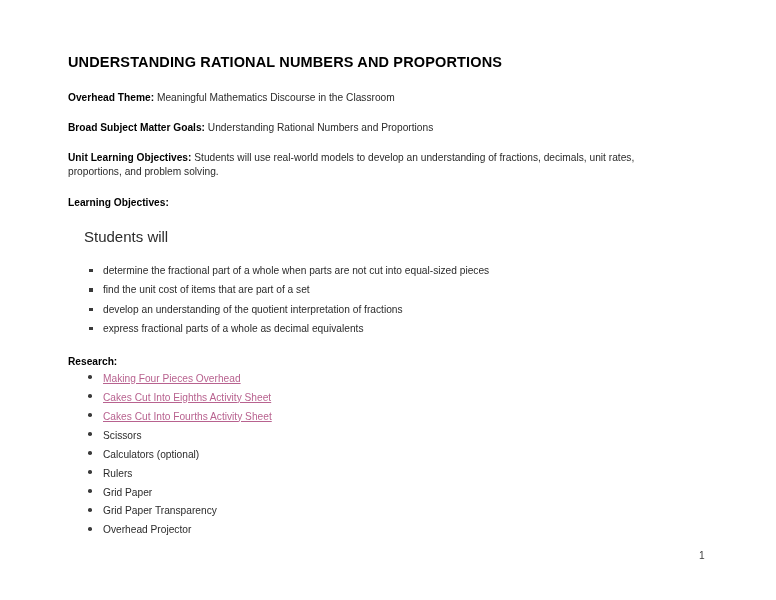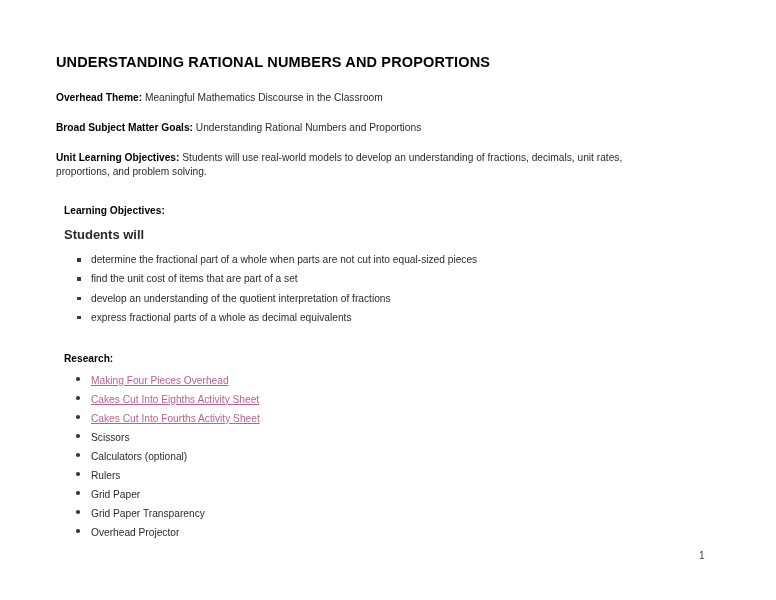--- a/index.html
+++ b/index.html
@@ -19,21 +19,21 @@
   .page {
     position: absolute;
     left: 0; top: 0;
     width: 776px;
     height: 600px;
     background: #ffffff;
   }
 
   .content {
     position: absolute;
-    left: 56px;
+    left: 68px;
     top: 54px;
     width: 620px;
   }
 
   .doc-title {
     font-size: 14.5px;
     font-weight: bold;
     letter-spacing: 0.15px;
     color: #000000;
     margin: 0 0 0 0;
@@ -53,30 +53,29 @@
 
   .spacer-14 { height: 14px; }
   .spacer-16 { height: 16px; }
   .spacer-18 { height: 18px; }
   .spacer-20 { height: 20px; }
 
   .section-head {
     font-size: 10.2px;
     font-weight: bold;
     color: #000000;
-    margin: 8px;
+    margin: 0;
     line-height: 1.35;
   }
 
   .sub-line {
-    font-size: 13px;
-    color: #2b2b2b;
-    margin: 8px;
+    font-size: 15px;
+    color: #2b2b2b;
+    margin: 16px;
     line-height: 1.45;
-    font-weight: bold;
   }
 
   ul.obj-list {
     list-style: none;
     margin: 4px 0 0 0;
     padding: 0;
   }
   ul.obj-list li {
     position: relative;
     font-size: 10.2px;

